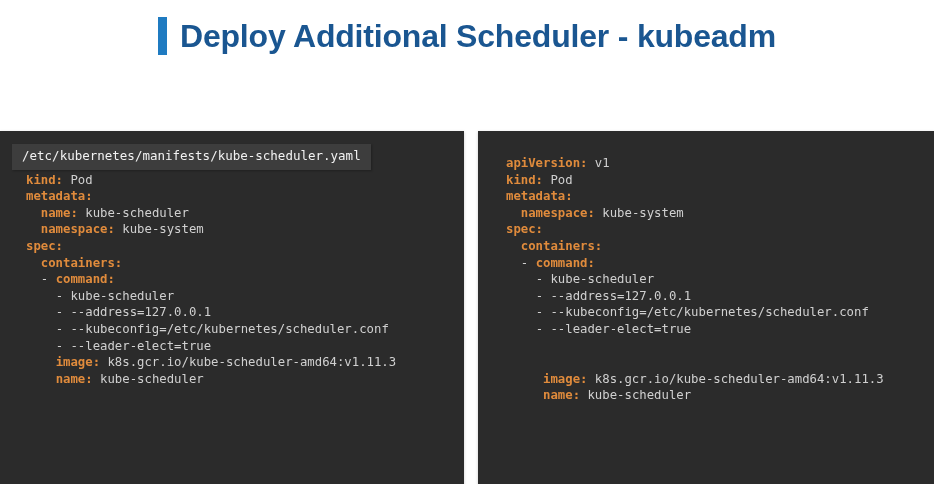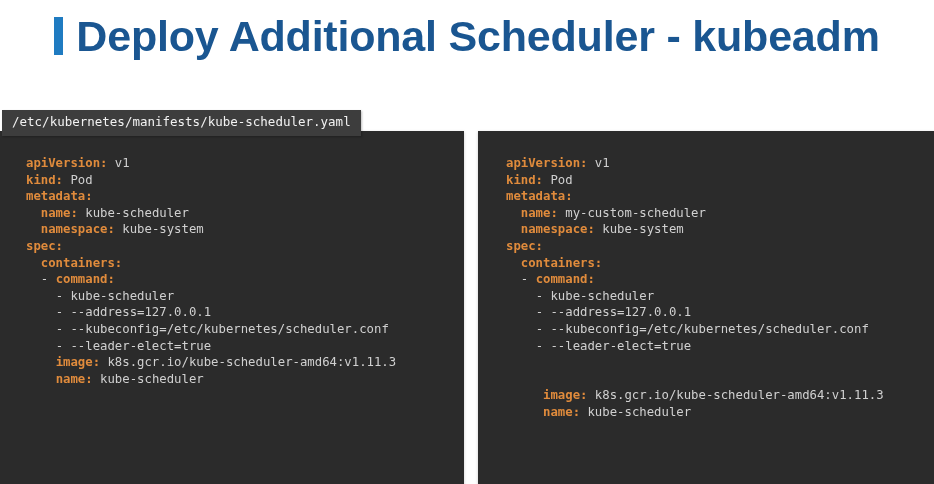--- a/index.html
+++ b/index.html
@@ -27,21 +27,21 @@
     justify-content: center;
   }
   #slide-title .accent-bar {
     width: 9px;
     height: 38px;
     background: #1f7bc1;
     margin-right: 13px;
     flex: 0 0 auto;
   }
   #slide-title .title-text {
-    font-size: 43px;
+    font-size: 32px;
     font-weight: bold;
     color: #1a5691;
     letter-spacing: -0.2px;
     white-space: nowrap;
     line-height: 1;
   }
 
   
   .code-block {
     position: absolute;
@@ -89,21 +89,21 @@
     color: #d0d0d0;
   }
   .code-line .dash {
     color: #d0d0d0;
   }
   .code-line.blank {
     color: transparent;
   }
 
   
-  #block-left .tab-header { left: 2px; }
+  #block-left .tab-header { left: 12px; margin-top: 34px; }
   #block-left .code-body  { left: 0px; top: 21px; width: 464px; height: 457px; }
   #block-left .code-lines { padding-left: 10px; }
 
   
   #block-right .tab-header { left: 5px; }
   #block-right .code-body  { left: 0px; top: 21px; width: 456px; height: 457px; }
   #block-right .code-lines { padding-left: 12px; }
 </style>
 </head>
 <body>
@@ -134,21 +134,20 @@
       </div>
   </div>
 </div>
 
 <div class="code-block" id="block-right" style="left:478px; top:110px; width:456px; height:478px;">
   <div class="code-body">
     <div class="code-lines" id="lines-right">
         <div class="code-line"><span></span><span class="k">apiVersion:</span><span class="v"> v1</span></div>
         <div class="code-line"><span></span><span class="k">kind:</span><span class="v"> Pod</span></div>
         <div class="code-line"><span></span><span class="k">metadata:</span></div>
-        <div class="code-line"><span>  </span><span class="k">name:</span><span class="v"> my-custom-scheduler</span></div>
         <div class="code-line"><span>  </span><span class="k">namespace:</span><span class="v"> kube-system</span></div>
         <div class="code-line"><span></span><span class="k">spec:</span></div>
         <div class="code-line"><span>  </span><span class="k">containers:</span></div>
         <div class="code-line"><span>  </span><span class="dash">- </span><span class="k">command:</span></div>
         <div class="code-line"><span>    </span><span class="dash">- </span><span class="v">kube-scheduler</span></div>
         <div class="code-line"><span>    </span><span class="dash">- </span><span class="v">--address=127.0.0.1</span></div>
         <div class="code-line"><span>    </span><span class="dash">- </span><span class="v">--kubeconfig=/etc/kubernetes/scheduler.conf</span></div>
         <div class="code-line"><span>    </span><span class="dash">- </span><span class="v">--leader-elect=true</span></div>
         <div class="code-line blank">&nbsp;</div>
         <div class="code-line blank">&nbsp;</div>

